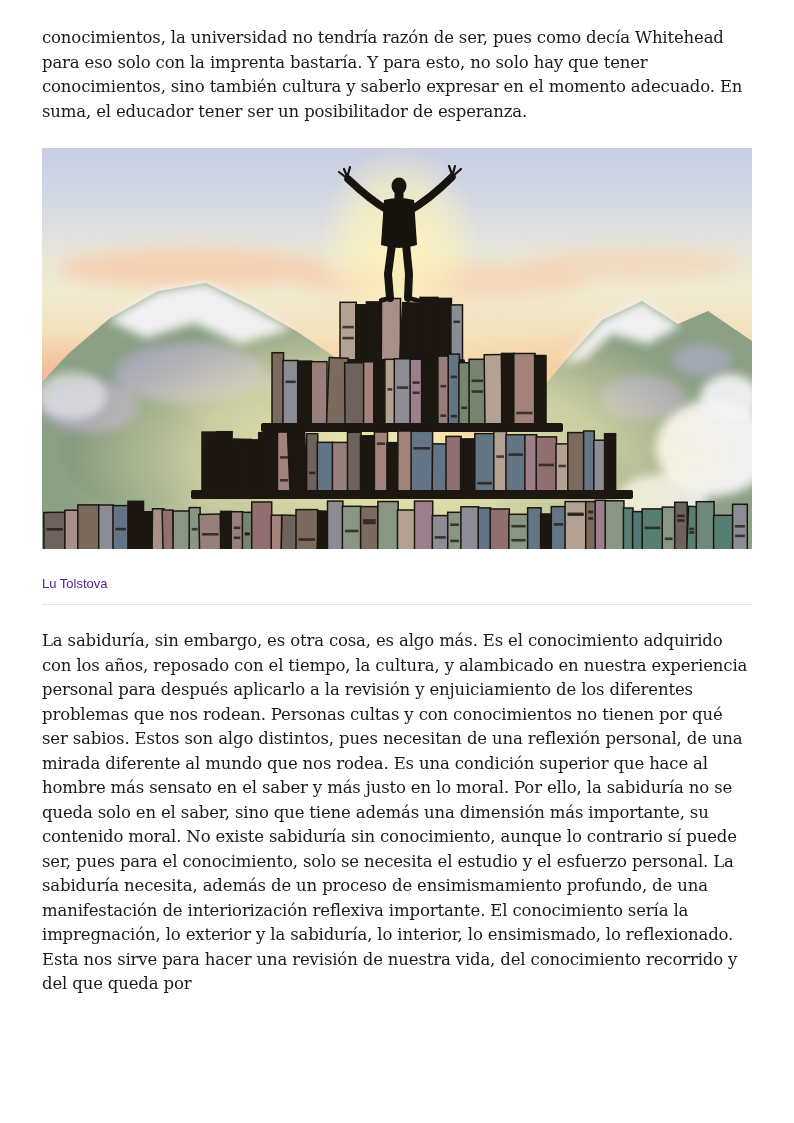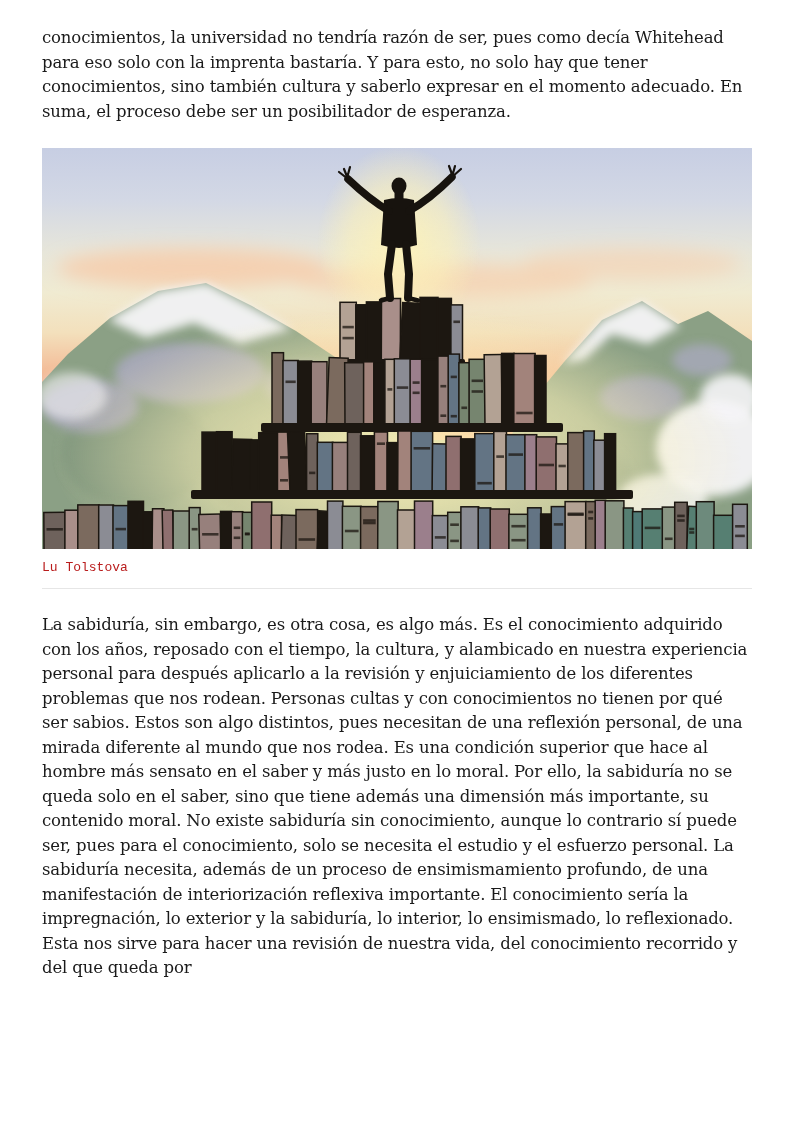--- a/index.html
+++ b/index.html
@@ -26,38 +26,38 @@
   figure.article-figure {
     margin: 0;
     padding: 0;
   }
   svg.illu {
     display: block;
     width: 710px;
     height: 401px;
   }
   figcaption.credit {
-    font-family: Liberation Mono, monospace;
+    font-family: Liberation Sans, sans-serif;
     font-size: 13px;
     line-height: 17px;
-    color: #b91c1c;
-    margin-top: 10px;
+    color: #4c1d95;
+    margin-top: 26px;
   }
   hr.divider {
     border: none;
     border-top: 1px solid #e6e6e6;
     margin: 12px 0 24px 0;
   }
 </style>
 </head>
 <body>
 
 <div class="article">
 
-  <p class="para">conocimientos, la universidad no tendría razón de ser, pues como decía Whitehead para eso solo con la imprenta bastaría. Y para esto, no solo hay que tener conocimientos, sino también cultura y saberlo expresar en el momento adecuado. En suma, el proceso debe ser un posibilitador de esperanza.</p>
+  <p class="para">conocimientos, la universidad no tendría razón de ser, pues como decía Whitehead para eso solo con la imprenta bastaría. Y para esto, no solo hay que tener conocimientos, sino también cultura y saberlo expresar en el momento adecuado. En suma, el educador tener ser un posibilitador de esperanza.</p>
 
 
   <figure class="article-figure">
     <svg class="illu" viewBox="0 0 710 401" preserveAspectRatio="none" role="img" aria-label="Ilustración: un hombre con los brazos abiertos sobre una pirámide escalonada de libros, con montañas nevadas y un cielo de atardecer al fondo">
       <defs>
         <linearGradient id="skyGrad" x1="0" y1="0" x2="0" y2="1">
           <stop offset="0" stop-color="#c7cee3"></stop>
             <stop offset="0.13" stop-color="#d3d8e5"></stop>
             <stop offset="0.26" stop-color="#e7e6da"></stop>
           <stop offset="0.36" stop-color="#f0ebd2"></stop>

